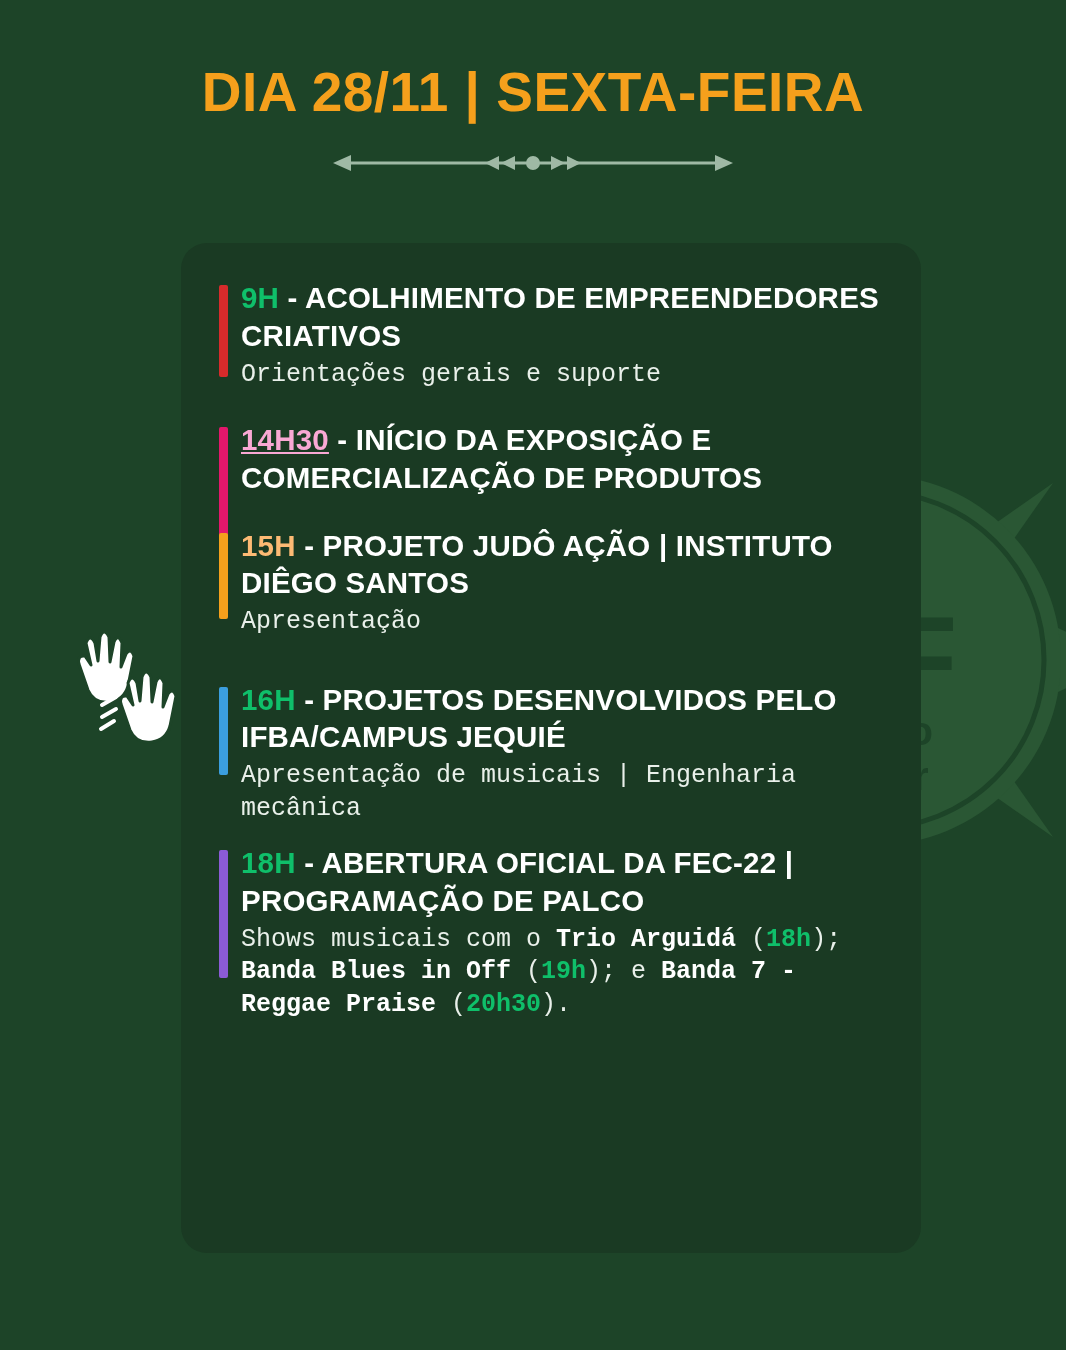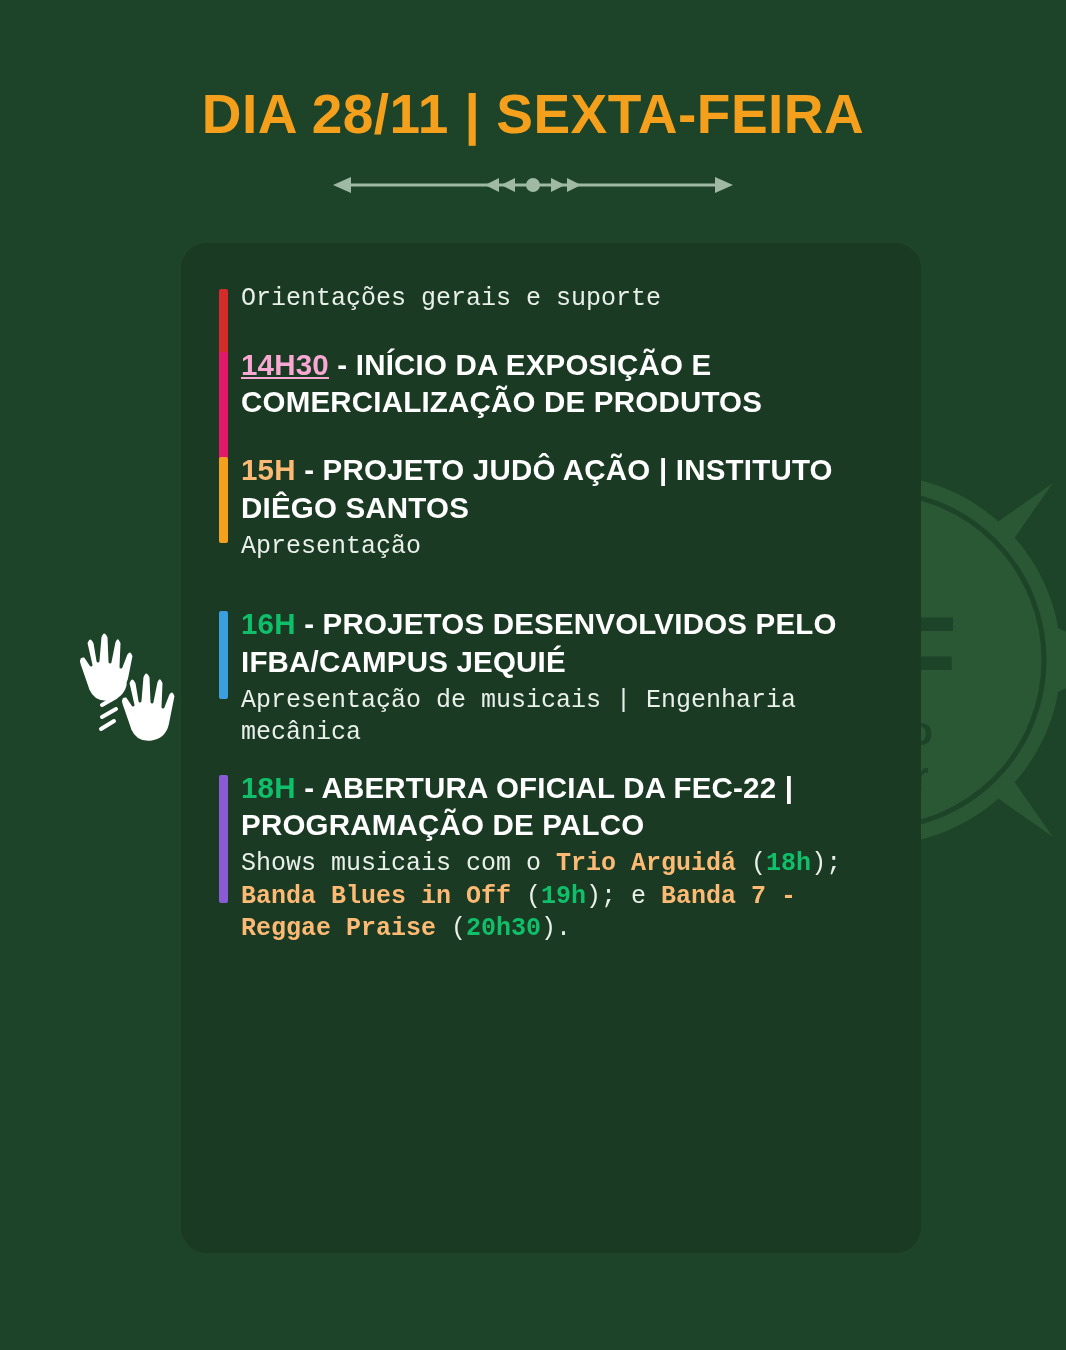--- a/index.html
+++ b/index.html
@@ -24,21 +24,21 @@
     height: 520px;
     opacity: 1;
     pointer-events: none;
   }
   .badge-wrap svg { display: block; }
 
   
   .header {
     position: relative;
     text-align: center;
-    padding-top: 86px;
+    padding-top: 64px;
   }
   .header h1 {
     margin: 0;
     font-size: 55px;
     line-height: 1.05;
     font-weight: bold;
     color: #f5a01c;
     letter-spacing: 0.5px;
   }
   .header h1 .sep {
@@ -100,21 +100,21 @@
   .item-sub {
     margin: 4px 0 0 0;
     padding-left: 22px;
     font-size: 25px;
     line-height: 1.3;
     color: #e9f0ea;
     font-weight: normal;
     font-family: Liberation Mono, monospace;
   }
 
-  .item-sub .hl-orange { color: #fdba74; font-weight: bold; }
+  .item-sub .hl-orange { color: #ffffff; font-weight: bold; }
   .item-sub .hl-green  { color: #0fbf6a; font-weight: bold; }
 
   
   .hands-icon {
     position: absolute;
     left: 58px;
     top: 625px;
     width: 120px;
     height: 130px;
   }
@@ -183,20 +183,25 @@
       <line x1="58" y1="84" x2="44" y2="92"></line>
       <line x1="56" y1="96" x2="43" y2="104"></line>
     </g>
   </svg>
 </div>
 
 <div class="card">
 
   <div class="item" style="margin-bottom:30px;">
     <div class="bar" style="background:#d62b2b;height:92px;"></div>
+    <p class="item-title">
+      <span class="time" style="color:#0fbf6a;">9H</span>
+      <span class="dash">-</span>
+      <span>ACOLHIMENTO DE EMPREENDEDORES CRIATIVOS</span>
+    </p>
     <p class="item-sub">Orientações gerais e suporte</p>
   </div>
 
   <div class="item" style="margin-bottom:30px;">
     <div class="bar" style="background:#e4176b;height:128px;"></div>
     <p class="item-title">
       <span class="time" style="color:#f9a8d4;text-decoration:underline;">14H30</span>
       <span class="dash">-</span>
       <span>INÍCIO DA EXPOSIÇÃO E COMERCIALIZAÇÃO DE PRODUTOS</span>
     </p>

